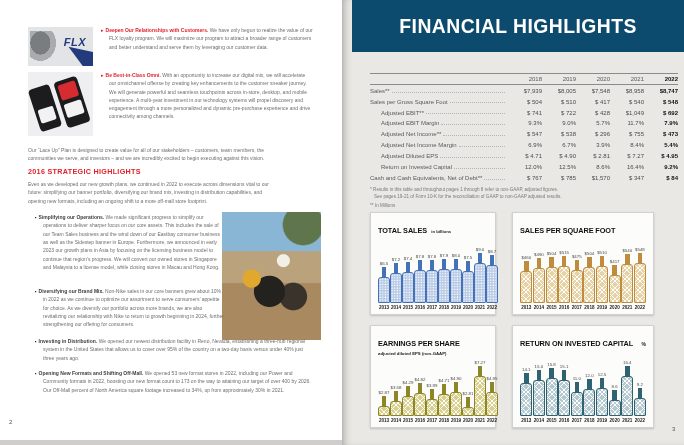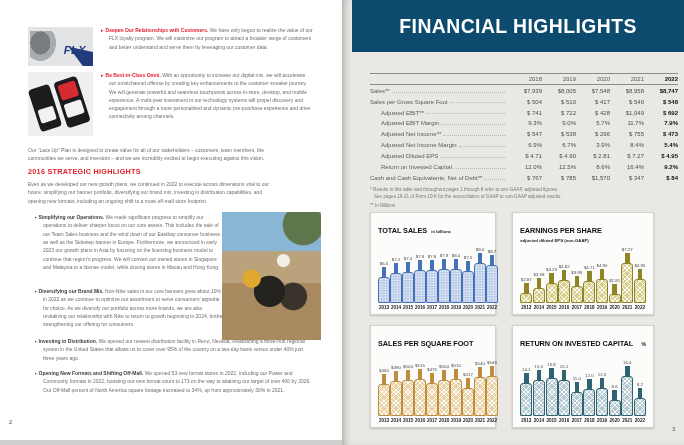--- a/index.html
+++ b/index.html
@@ -16,21 +16,21 @@
   .sq-mark{color:#222;font-size:4.5px;margin-right:2px;}
   .b-lead-red{color:#e3212b;font-weight:bold;}
   .b-lead-dark{color:#3c3c3c;font-weight:bold;}
   .red-heading{color:#e3212b;font-weight:bold;font-size:7.2px;letter-spacing:.3px;}
   .pagenum{font-size:6px;color:#555;}
 
   .ph{overflow:hidden;position:absolute;}
   .ph-flx{background:#e3e4e6;}
   .ph-flx .blob1{position:absolute;left:2px;top:4px;width:26px;height:30px;background:radial-gradient(ellipse at 40% 40%,#7a7d80 0 45%,#a9acae 46% 70%,transparent 71%);}
   .ph-flx .tri{position:absolute;right:-6px;bottom:-14px;width:0;height:0;border-left:34px solid transparent;border-top:30px solid #233a7d;transform:rotate(12deg);}
-  .ph-flx .flx-word{position:absolute;right:7px;top:9px;color:#233a7d;font-weight:bold;font-style:italic;font-size:11px;letter-spacing:.5px;margin-top:8px;}
+  .ph-flx .flx-word{position:absolute;right:7px;top:9px;color:#233a7d;font-weight:bold;font-style:italic;font-size:11px;letter-spacing:.5px;}
   .ph-omni{background:#efeef0;}
   .ph-omni .phone{position:absolute;border-radius:4px;background:#1c1c1e;}
   .ph-omni .p1{left:6px;top:14px;width:22px;height:44px;transform:rotate(-18deg);}
   .ph-omni .p2{left:32px;top:6px;width:24px;height:48px;transform:rotate(-18deg);}
   .ph-omni .scr{position:absolute;left:3px;top:4px;right:3px;height:16px;background:#d62b31;border-radius:2px;}
   .ph-omni .scr2{position:absolute;left:3px;top:22px;right:3px;height:14px;background:#f2f2f2;border-radius:2px;}
   .ph-group{background:
     radial-gradient(circle at 82% 10%,rgba(90,110,60,.9) 0 14%,transparent 15%),
     radial-gradient(circle at 30% 52%,#e0a92e 0 9%,transparent 10%),
     radial-gradient(circle at 62% 38%,#f3eee6 0 6%,transparent 7%),
@@ -298,20 +298,88 @@
             <div class="bar-label">$8.7</div>
             <div class="neck" style="background: rgb(68, 114, 184);"></div>
             <div class="bbody" style="height: 38px; border: 0.8px solid rgb(68, 114, 184); background-color: rgb(183, 201, 230); background-image: radial-gradient(circle at 1.2px 1.2px, rgb(255, 255, 255) 0.6px, transparent 0.95px); background-size: 2.6px 2.6px;"></div>
             <div class="bar-year">2022</div>
           </div>
         </div>
     </div>
 
     <div class="panel">
       <div class="c-titleline">
+        <span class="c-title">SALES PER SQUARE FOOT</span>
+      </div>
+      <div class="bars">
+          <div class="bar-cell">
+            <div class="bar-label">$460</div>
+            <div class="neck" style="background: rgb(191, 140, 62);"></div>
+            <div class="bbody" style="height: 32px; border: 0.8px solid rgb(191, 140, 62); background-color: rgb(232, 210, 164); background-image: repeating-linear-gradient(45deg, rgb(255, 255, 255) 0px, rgb(255, 255, 255) 0.6px, transparent 0.6px, transparent 2.6px), repeating-linear-gradient(-45deg, rgb(255, 255, 255) 0px, rgb(255, 255, 255) 0.6px, transparent 0.6px, transparent 2.6px);"></div>
+            <div class="bar-year">2013</div>
+          </div>
+          <div class="bar-cell">
+            <div class="bar-label">$490</div>
+            <div class="neck" style="background: rgb(191, 140, 62);"></div>
+            <div class="bbody" style="height: 35px; border: 0.8px solid rgb(191, 140, 62); background-color: rgb(232, 210, 164); background-image: repeating-linear-gradient(45deg, rgb(255, 255, 255) 0px, rgb(255, 255, 255) 0.6px, transparent 0.6px, transparent 2.6px), repeating-linear-gradient(-45deg, rgb(255, 255, 255) 0px, rgb(255, 255, 255) 0.6px, transparent 0.6px, transparent 2.6px);"></div>
+            <div class="bar-year">2014</div>
+          </div>
+          <div class="bar-cell">
+            <div class="bar-label">$504</div>
+            <div class="neck" style="background: rgb(191, 140, 62);"></div>
+            <div class="bbody" style="height: 36px; border: 0.8px solid rgb(191, 140, 62); background-color: rgb(232, 210, 164); background-image: repeating-linear-gradient(45deg, rgb(255, 255, 255) 0px, rgb(255, 255, 255) 0.6px, transparent 0.6px, transparent 2.6px), repeating-linear-gradient(-45deg, rgb(255, 255, 255) 0px, rgb(255, 255, 255) 0.6px, transparent 0.6px, transparent 2.6px);"></div>
+            <div class="bar-year">2015</div>
+          </div>
+          <div class="bar-cell">
+            <div class="bar-label">$515</div>
+            <div class="neck" style="background: rgb(191, 140, 62);"></div>
+            <div class="bbody" style="height: 37px; border: 0.8px solid rgb(191, 140, 62); background-color: rgb(232, 210, 164); background-image: repeating-linear-gradient(45deg, rgb(255, 255, 255) 0px, rgb(255, 255, 255) 0.6px, transparent 0.6px, transparent 2.6px), repeating-linear-gradient(-45deg, rgb(255, 255, 255) 0px, rgb(255, 255, 255) 0.6px, transparent 0.6px, transparent 2.6px);"></div>
+            <div class="bar-year">2016</div>
+          </div>
+          <div class="bar-cell">
+            <div class="bar-label">$475</div>
+            <div class="neck" style="background: rgb(191, 140, 62);"></div>
+            <div class="bbody" style="height: 33px; border: 0.8px solid rgb(191, 140, 62); background-color: rgb(232, 210, 164); background-image: repeating-linear-gradient(45deg, rgb(255, 255, 255) 0px, rgb(255, 255, 255) 0.6px, transparent 0.6px, transparent 2.6px), repeating-linear-gradient(-45deg, rgb(255, 255, 255) 0px, rgb(255, 255, 255) 0.6px, transparent 0.6px, transparent 2.6px);"></div>
+            <div class="bar-year">2017</div>
+          </div>
+          <div class="bar-cell">
+            <div class="bar-label">$504</div>
+            <div class="neck" style="background: rgb(191, 140, 62);"></div>
+            <div class="bbody" style="height: 36px; border: 0.8px solid rgb(191, 140, 62); background-color: rgb(232, 210, 164); background-image: repeating-linear-gradient(45deg, rgb(255, 255, 255) 0px, rgb(255, 255, 255) 0.6px, transparent 0.6px, transparent 2.6px), repeating-linear-gradient(-45deg, rgb(255, 255, 255) 0px, rgb(255, 255, 255) 0.6px, transparent 0.6px, transparent 2.6px);"></div>
+            <div class="bar-year">2018</div>
+          </div>
+          <div class="bar-cell">
+            <div class="bar-label">$510</div>
+            <div class="neck" style="background: rgb(191, 140, 62);"></div>
+            <div class="bbody" style="height: 37px; border: 0.8px solid rgb(191, 140, 62); background-color: rgb(232, 210, 164); background-image: repeating-linear-gradient(45deg, rgb(255, 255, 255) 0px, rgb(255, 255, 255) 0.6px, transparent 0.6px, transparent 2.6px), repeating-linear-gradient(-45deg, rgb(255, 255, 255) 0px, rgb(255, 255, 255) 0.6px, transparent 0.6px, transparent 2.6px);"></div>
+            <div class="bar-year">2019</div>
+          </div>
+          <div class="bar-cell">
+            <div class="bar-label">$417</div>
+            <div class="neck" style="background: rgb(191, 140, 62);"></div>
+            <div class="bbody" style="height: 28px; border: 0.8px solid rgb(191, 140, 62); background-color: rgb(232, 210, 164); background-image: repeating-linear-gradient(45deg, rgb(255, 255, 255) 0px, rgb(255, 255, 255) 0.6px, transparent 0.6px, transparent 2.6px), repeating-linear-gradient(-45deg, rgb(255, 255, 255) 0px, rgb(255, 255, 255) 0.6px, transparent 0.6px, transparent 2.6px);"></div>
+            <div class="bar-year">2020</div>
+          </div>
+          <div class="bar-cell">
+            <div class="bar-label">$540</div>
+            <div class="neck" style="background: rgb(191, 140, 62);"></div>
+            <div class="bbody" style="height: 39px; border: 0.8px solid rgb(191, 140, 62); background-color: rgb(232, 210, 164); background-image: repeating-linear-gradient(45deg, rgb(255, 255, 255) 0px, rgb(255, 255, 255) 0.6px, transparent 0.6px, transparent 2.6px), repeating-linear-gradient(-45deg, rgb(255, 255, 255) 0px, rgb(255, 255, 255) 0.6px, transparent 0.6px, transparent 2.6px);"></div>
+            <div class="bar-year">2021</div>
+          </div>
+          <div class="bar-cell">
+            <div class="bar-label">$548</div>
+            <div class="neck" style="background: rgb(191, 140, 62);"></div>
+            <div class="bbody" style="height: 40px; border: 0.8px solid rgb(191, 140, 62); background-color: rgb(232, 210, 164); background-image: repeating-linear-gradient(45deg, rgb(255, 255, 255) 0px, rgb(255, 255, 255) 0.6px, transparent 0.6px, transparent 2.6px), repeating-linear-gradient(-45deg, rgb(255, 255, 255) 0px, rgb(255, 255, 255) 0.6px, transparent 0.6px, transparent 2.6px);"></div>
+            <div class="bar-year">2022</div>
+          </div>
+        </div>
+    </div>
+
+    <div class="panel">
+      <div class="c-titleline">
         <span class="c-title">EARNINGS PER SHARE</span>
       </div>
       <div class="c-sub-block">adjusted diluted EPS (non-GAAP)</div>
       <div class="bars">
           <div class="bar-cell">
             <div class="bar-label">$2.87</div>
             <div class="neck" style="background: rgb(142, 133, 38);"></div>
             <div class="bbody" style="height: 10px; border: 0.8px solid rgb(142, 133, 38); background-color: rgb(217, 208, 142); background-image: repeating-linear-gradient(45deg, rgb(255, 255, 255) 0px, rgb(255, 255, 255) 0.6px, transparent 0.6px, transparent 2.6px), repeating-linear-gradient(-45deg, rgb(255, 255, 255) 0px, rgb(255, 255, 255) 0.6px, transparent 0.6px, transparent 2.6px);"></div>
             <div class="bar-year">2013</div>
           </div>
@@ -360,88 +428,20 @@
           <div class="bar-cell">
             <div class="bar-label">$7.27</div>
             <div class="neck" style="background: rgb(142, 133, 38);"></div>
             <div class="bbody" style="height: 40px; border: 0.8px solid rgb(142, 133, 38); background-color: rgb(217, 208, 142); background-image: repeating-linear-gradient(45deg, rgb(255, 255, 255) 0px, rgb(255, 255, 255) 0.6px, transparent 0.6px, transparent 2.6px), repeating-linear-gradient(-45deg, rgb(255, 255, 255) 0px, rgb(255, 255, 255) 0.6px, transparent 0.6px, transparent 2.6px);"></div>
             <div class="bar-year">2021</div>
           </div>
           <div class="bar-cell">
             <div class="bar-label">$4.95</div>
             <div class="neck" style="background: rgb(142, 133, 38);"></div>
             <div class="bbody" style="height: 24px; border: 0.8px solid rgb(142, 133, 38); background-color: rgb(217, 208, 142); background-image: repeating-linear-gradient(45deg, rgb(255, 255, 255) 0px, rgb(255, 255, 255) 0.6px, transparent 0.6px, transparent 2.6px), repeating-linear-gradient(-45deg, rgb(255, 255, 255) 0px, rgb(255, 255, 255) 0.6px, transparent 0.6px, transparent 2.6px);"></div>
-            <div class="bar-year">2022</div>
-          </div>
-        </div>
-    </div>
-
-    <div class="panel">
-      <div class="c-titleline">
-        <span class="c-title">SALES PER SQUARE FOOT</span>
-      </div>
-      <div class="bars">
-          <div class="bar-cell">
-            <div class="bar-label">$460</div>
-            <div class="neck" style="background: rgb(191, 140, 62);"></div>
-            <div class="bbody" style="height: 32px; border: 0.8px solid rgb(191, 140, 62); background-color: rgb(232, 210, 164); background-image: repeating-linear-gradient(45deg, rgb(255, 255, 255) 0px, rgb(255, 255, 255) 0.6px, transparent 0.6px, transparent 2.6px), repeating-linear-gradient(-45deg, rgb(255, 255, 255) 0px, rgb(255, 255, 255) 0.6px, transparent 0.6px, transparent 2.6px);"></div>
-            <div class="bar-year">2013</div>
-          </div>
-          <div class="bar-cell">
-            <div class="bar-label">$490</div>
-            <div class="neck" style="background: rgb(191, 140, 62);"></div>
-            <div class="bbody" style="height: 35px; border: 0.8px solid rgb(191, 140, 62); background-color: rgb(232, 210, 164); background-image: repeating-linear-gradient(45deg, rgb(255, 255, 255) 0px, rgb(255, 255, 255) 0.6px, transparent 0.6px, transparent 2.6px), repeating-linear-gradient(-45deg, rgb(255, 255, 255) 0px, rgb(255, 255, 255) 0.6px, transparent 0.6px, transparent 2.6px);"></div>
-            <div class="bar-year">2014</div>
-          </div>
-          <div class="bar-cell">
-            <div class="bar-label">$504</div>
-            <div class="neck" style="background: rgb(191, 140, 62);"></div>
-            <div class="bbody" style="height: 36px; border: 0.8px solid rgb(191, 140, 62); background-color: rgb(232, 210, 164); background-image: repeating-linear-gradient(45deg, rgb(255, 255, 255) 0px, rgb(255, 255, 255) 0.6px, transparent 0.6px, transparent 2.6px), repeating-linear-gradient(-45deg, rgb(255, 255, 255) 0px, rgb(255, 255, 255) 0.6px, transparent 0.6px, transparent 2.6px);"></div>
-            <div class="bar-year">2015</div>
-          </div>
-          <div class="bar-cell">
-            <div class="bar-label">$515</div>
-            <div class="neck" style="background: rgb(191, 140, 62);"></div>
-            <div class="bbody" style="height: 37px; border: 0.8px solid rgb(191, 140, 62); background-color: rgb(232, 210, 164); background-image: repeating-linear-gradient(45deg, rgb(255, 255, 255) 0px, rgb(255, 255, 255) 0.6px, transparent 0.6px, transparent 2.6px), repeating-linear-gradient(-45deg, rgb(255, 255, 255) 0px, rgb(255, 255, 255) 0.6px, transparent 0.6px, transparent 2.6px);"></div>
-            <div class="bar-year">2016</div>
-          </div>
-          <div class="bar-cell">
-            <div class="bar-label">$475</div>
-            <div class="neck" style="background: rgb(191, 140, 62);"></div>
-            <div class="bbody" style="height: 33px; border: 0.8px solid rgb(191, 140, 62); background-color: rgb(232, 210, 164); background-image: repeating-linear-gradient(45deg, rgb(255, 255, 255) 0px, rgb(255, 255, 255) 0.6px, transparent 0.6px, transparent 2.6px), repeating-linear-gradient(-45deg, rgb(255, 255, 255) 0px, rgb(255, 255, 255) 0.6px, transparent 0.6px, transparent 2.6px);"></div>
-            <div class="bar-year">2017</div>
-          </div>
-          <div class="bar-cell">
-            <div class="bar-label">$504</div>
-            <div class="neck" style="background: rgb(191, 140, 62);"></div>
-            <div class="bbody" style="height: 36px; border: 0.8px solid rgb(191, 140, 62); background-color: rgb(232, 210, 164); background-image: repeating-linear-gradient(45deg, rgb(255, 255, 255) 0px, rgb(255, 255, 255) 0.6px, transparent 0.6px, transparent 2.6px), repeating-linear-gradient(-45deg, rgb(255, 255, 255) 0px, rgb(255, 255, 255) 0.6px, transparent 0.6px, transparent 2.6px);"></div>
-            <div class="bar-year">2018</div>
-          </div>
-          <div class="bar-cell">
-            <div class="bar-label">$510</div>
-            <div class="neck" style="background: rgb(191, 140, 62);"></div>
-            <div class="bbody" style="height: 37px; border: 0.8px solid rgb(191, 140, 62); background-color: rgb(232, 210, 164); background-image: repeating-linear-gradient(45deg, rgb(255, 255, 255) 0px, rgb(255, 255, 255) 0.6px, transparent 0.6px, transparent 2.6px), repeating-linear-gradient(-45deg, rgb(255, 255, 255) 0px, rgb(255, 255, 255) 0.6px, transparent 0.6px, transparent 2.6px);"></div>
-            <div class="bar-year">2019</div>
-          </div>
-          <div class="bar-cell">
-            <div class="bar-label">$417</div>
-            <div class="neck" style="background: rgb(191, 140, 62);"></div>
-            <div class="bbody" style="height: 28px; border: 0.8px solid rgb(191, 140, 62); background-color: rgb(232, 210, 164); background-image: repeating-linear-gradient(45deg, rgb(255, 255, 255) 0px, rgb(255, 255, 255) 0.6px, transparent 0.6px, transparent 2.6px), repeating-linear-gradient(-45deg, rgb(255, 255, 255) 0px, rgb(255, 255, 255) 0.6px, transparent 0.6px, transparent 2.6px);"></div>
-            <div class="bar-year">2020</div>
-          </div>
-          <div class="bar-cell">
-            <div class="bar-label">$540</div>
-            <div class="neck" style="background: rgb(191, 140, 62);"></div>
-            <div class="bbody" style="height: 39px; border: 0.8px solid rgb(191, 140, 62); background-color: rgb(232, 210, 164); background-image: repeating-linear-gradient(45deg, rgb(255, 255, 255) 0px, rgb(255, 255, 255) 0.6px, transparent 0.6px, transparent 2.6px), repeating-linear-gradient(-45deg, rgb(255, 255, 255) 0px, rgb(255, 255, 255) 0.6px, transparent 0.6px, transparent 2.6px);"></div>
-            <div class="bar-year">2021</div>
-          </div>
-          <div class="bar-cell">
-            <div class="bar-label">$548</div>
-            <div class="neck" style="background: rgb(191, 140, 62);"></div>
-            <div class="bbody" style="height: 40px; border: 0.8px solid rgb(191, 140, 62); background-color: rgb(232, 210, 164); background-image: repeating-linear-gradient(45deg, rgb(255, 255, 255) 0px, rgb(255, 255, 255) 0.6px, transparent 0.6px, transparent 2.6px), repeating-linear-gradient(-45deg, rgb(255, 255, 255) 0px, rgb(255, 255, 255) 0.6px, transparent 0.6px, transparent 2.6px);"></div>
             <div class="bar-year">2022</div>
           </div>
         </div>
     </div>
 
     <div class="panel">
       <div class="c-titleline">
         <span class="c-title">RETURN ON INVESTED CAPITAL</span><span class="c-suffix">%</span>
       </div>
       <div class="bars">

